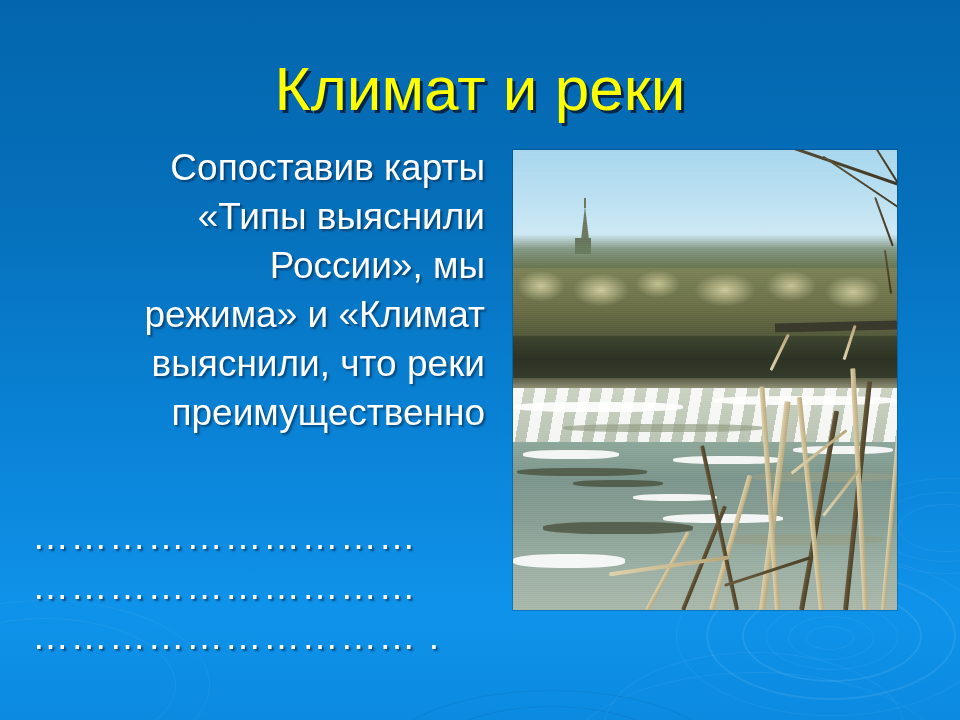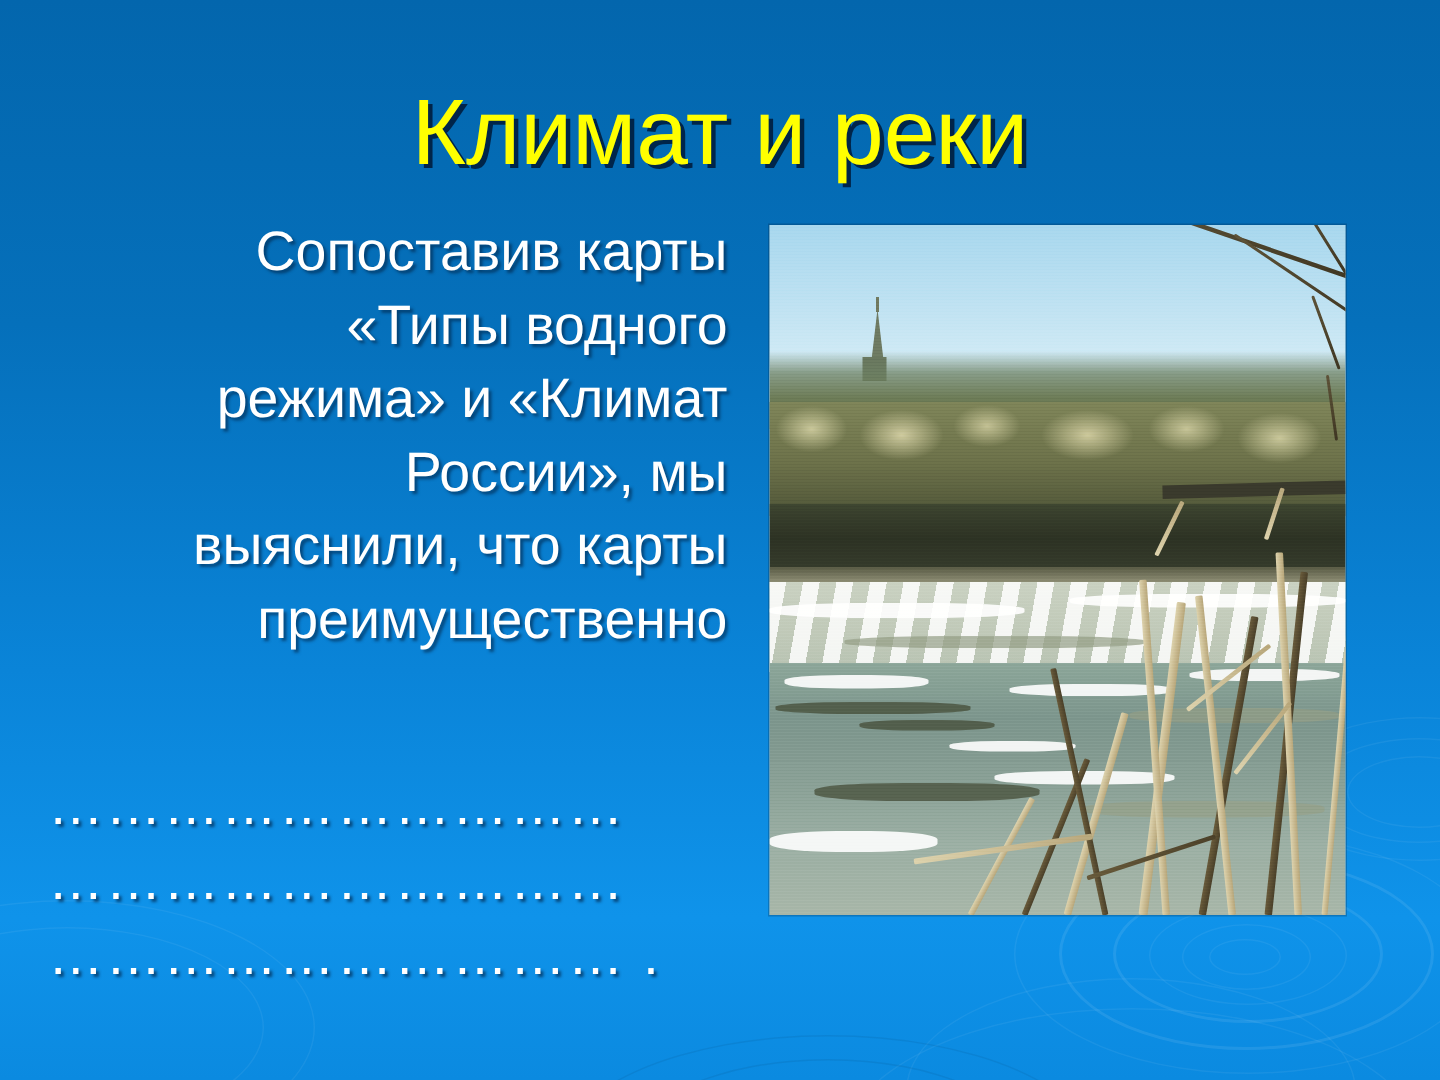--- a/index.html
+++ b/index.html
@@ -199,24 +199,24 @@
     <div class="ring thin" style="left:898px; top:504px; width:96px; height:48px;"></div>
 
     <div class="ring thin dark" style="left:372px; top:690px; width:360px; height:160px;"></div>
     <div class="ring thin dark" style="left:420px; top:706px; width:264px; height:120px;"></div>
   </div>
 
   <div id="title">Климат и реки</div>
 
   <div id="body-block">
     <div class="body-line first">Сопоставив карты</div>
-    <div class="body-line">«Типы водного</div>
+    <div class="body-line">«Типы выяснили</div>
+    <div class="body-line">России», мы</div>
     <div class="body-line">режима» и «Климат</div>
-    <div class="body-line">России», мы</div>
-    <div class="body-line">выяснили, что карты</div>
+    <div class="body-line">выяснили, что реки</div>
     <div class="body-line">преимущественно</div>
   </div>
 
   <div id="dot-lines">
     <div class="dot-line">…………………………</div>
     <div class="dot-line">…………………………</div>
     <div class="dot-line">………………………… .</div>
   </div>
 
   <div id="photo" title="Весенний ледоход на реке: церковный шпиль, лес на берегу, льдины на воде и голые ветви кустарника на переднем плане">

